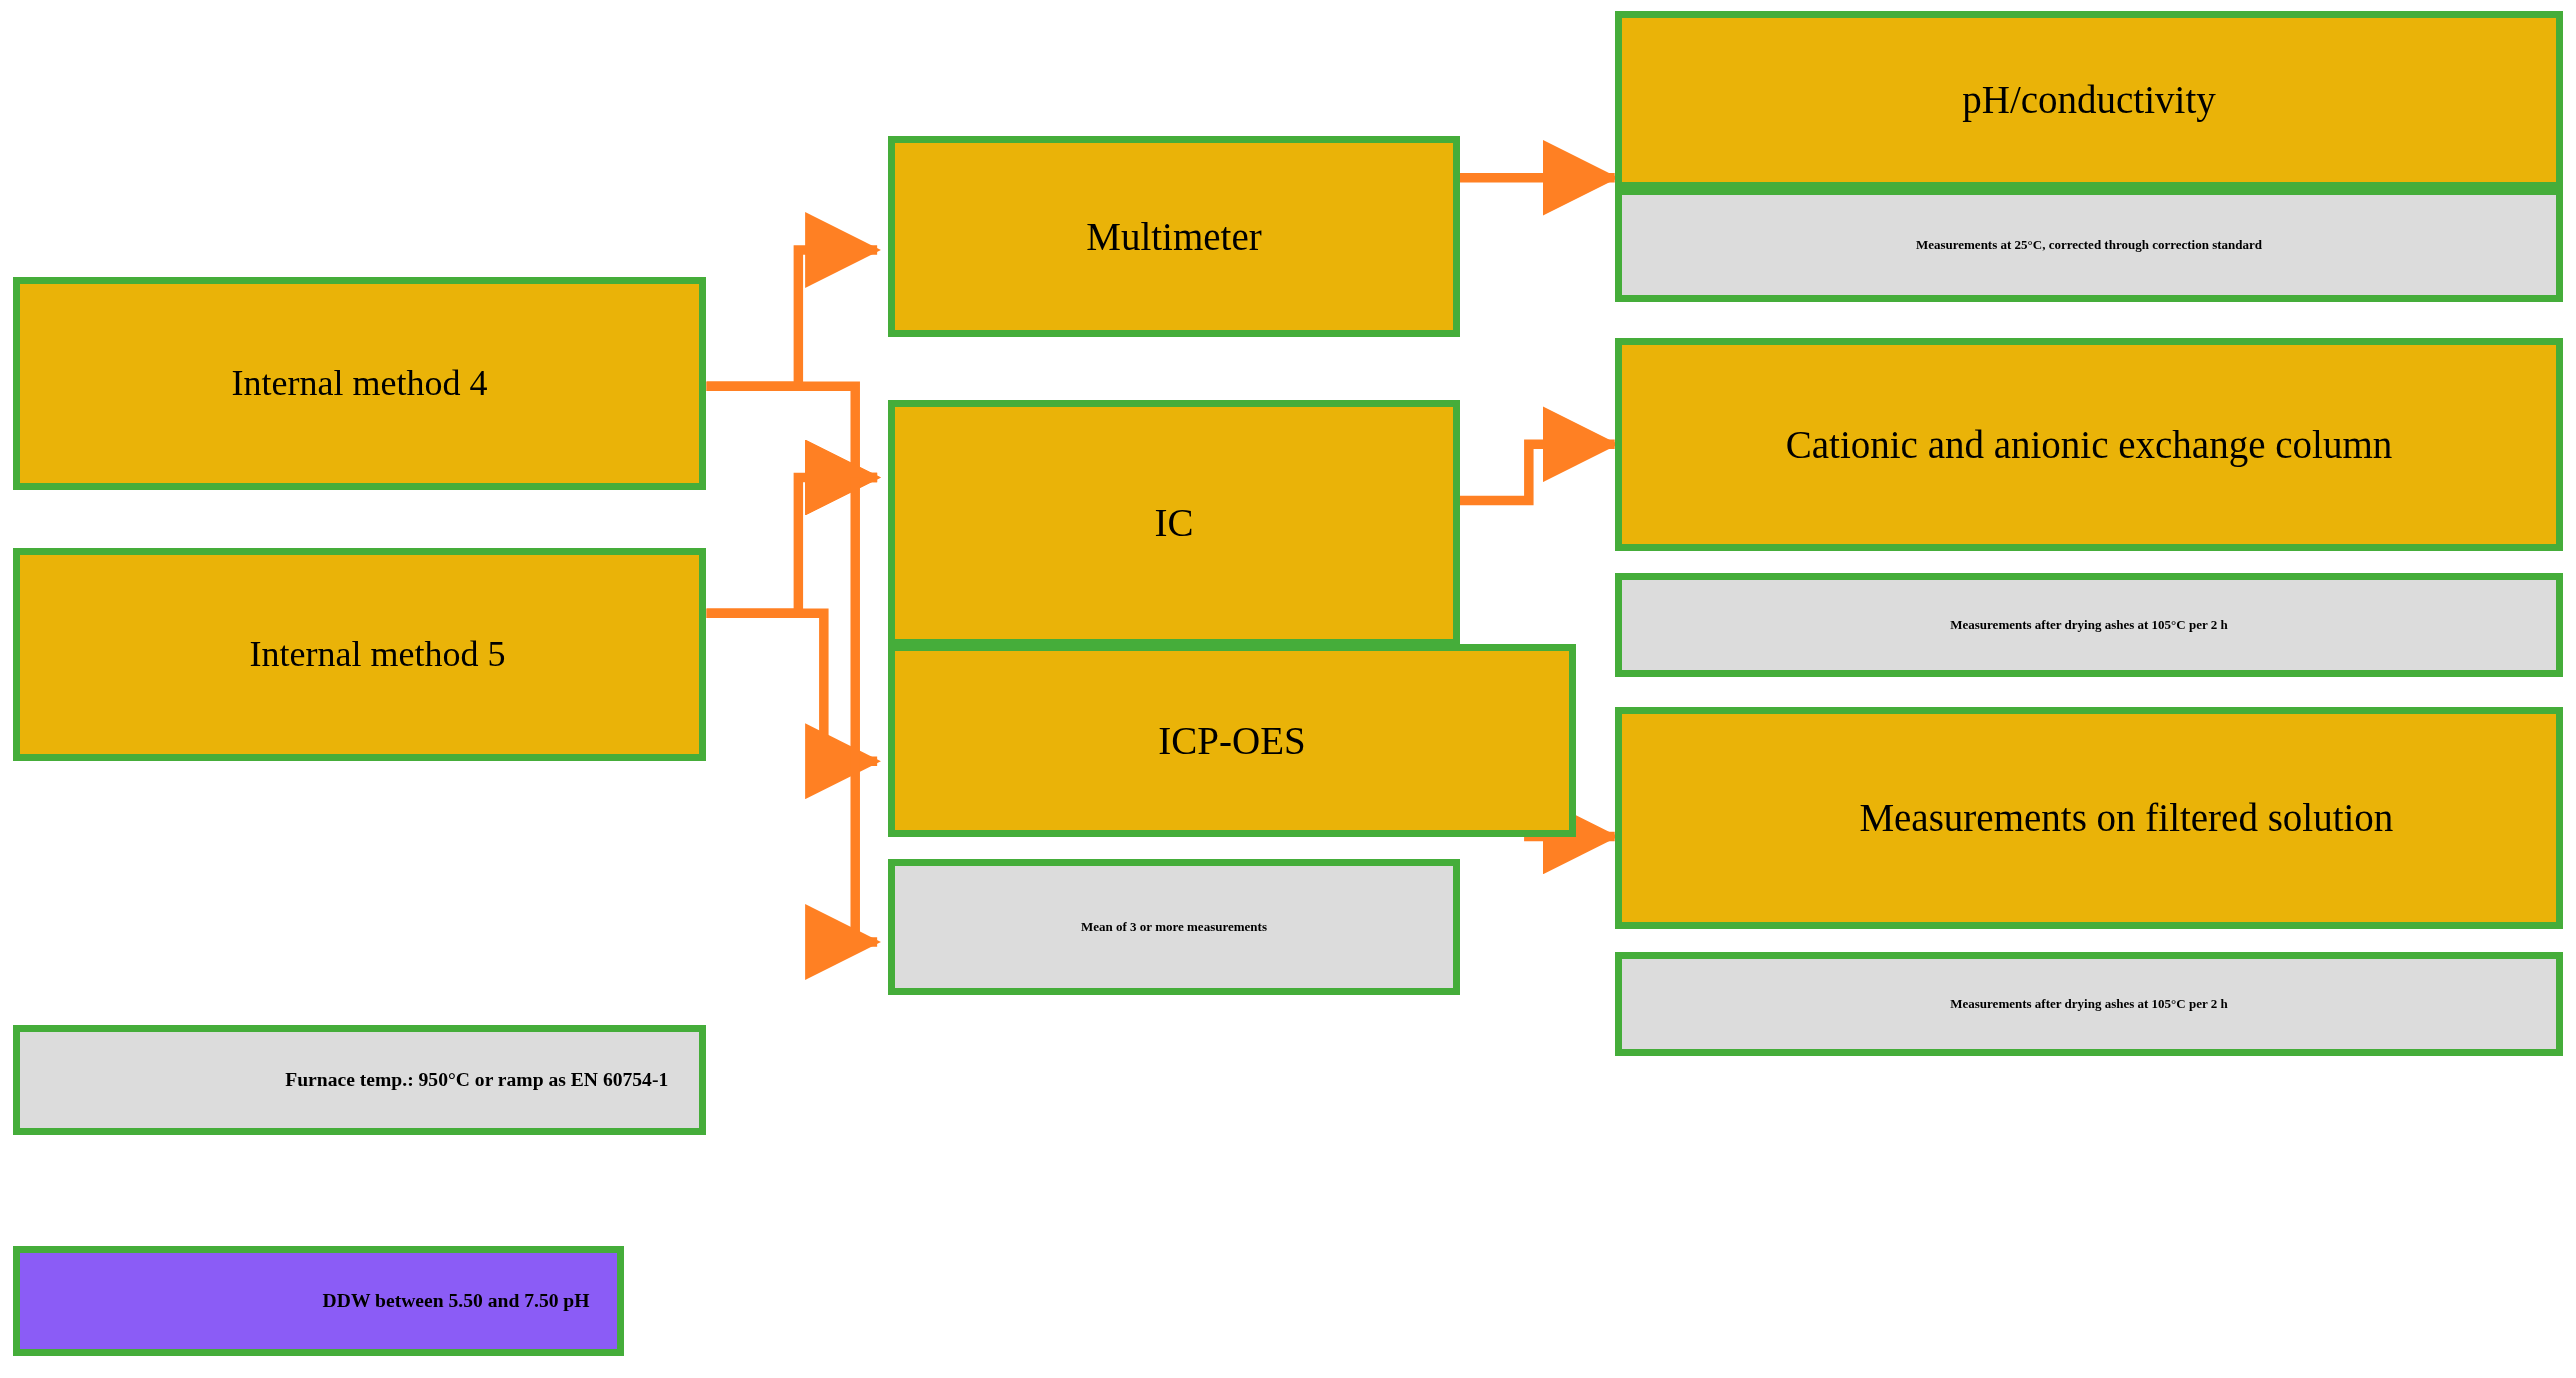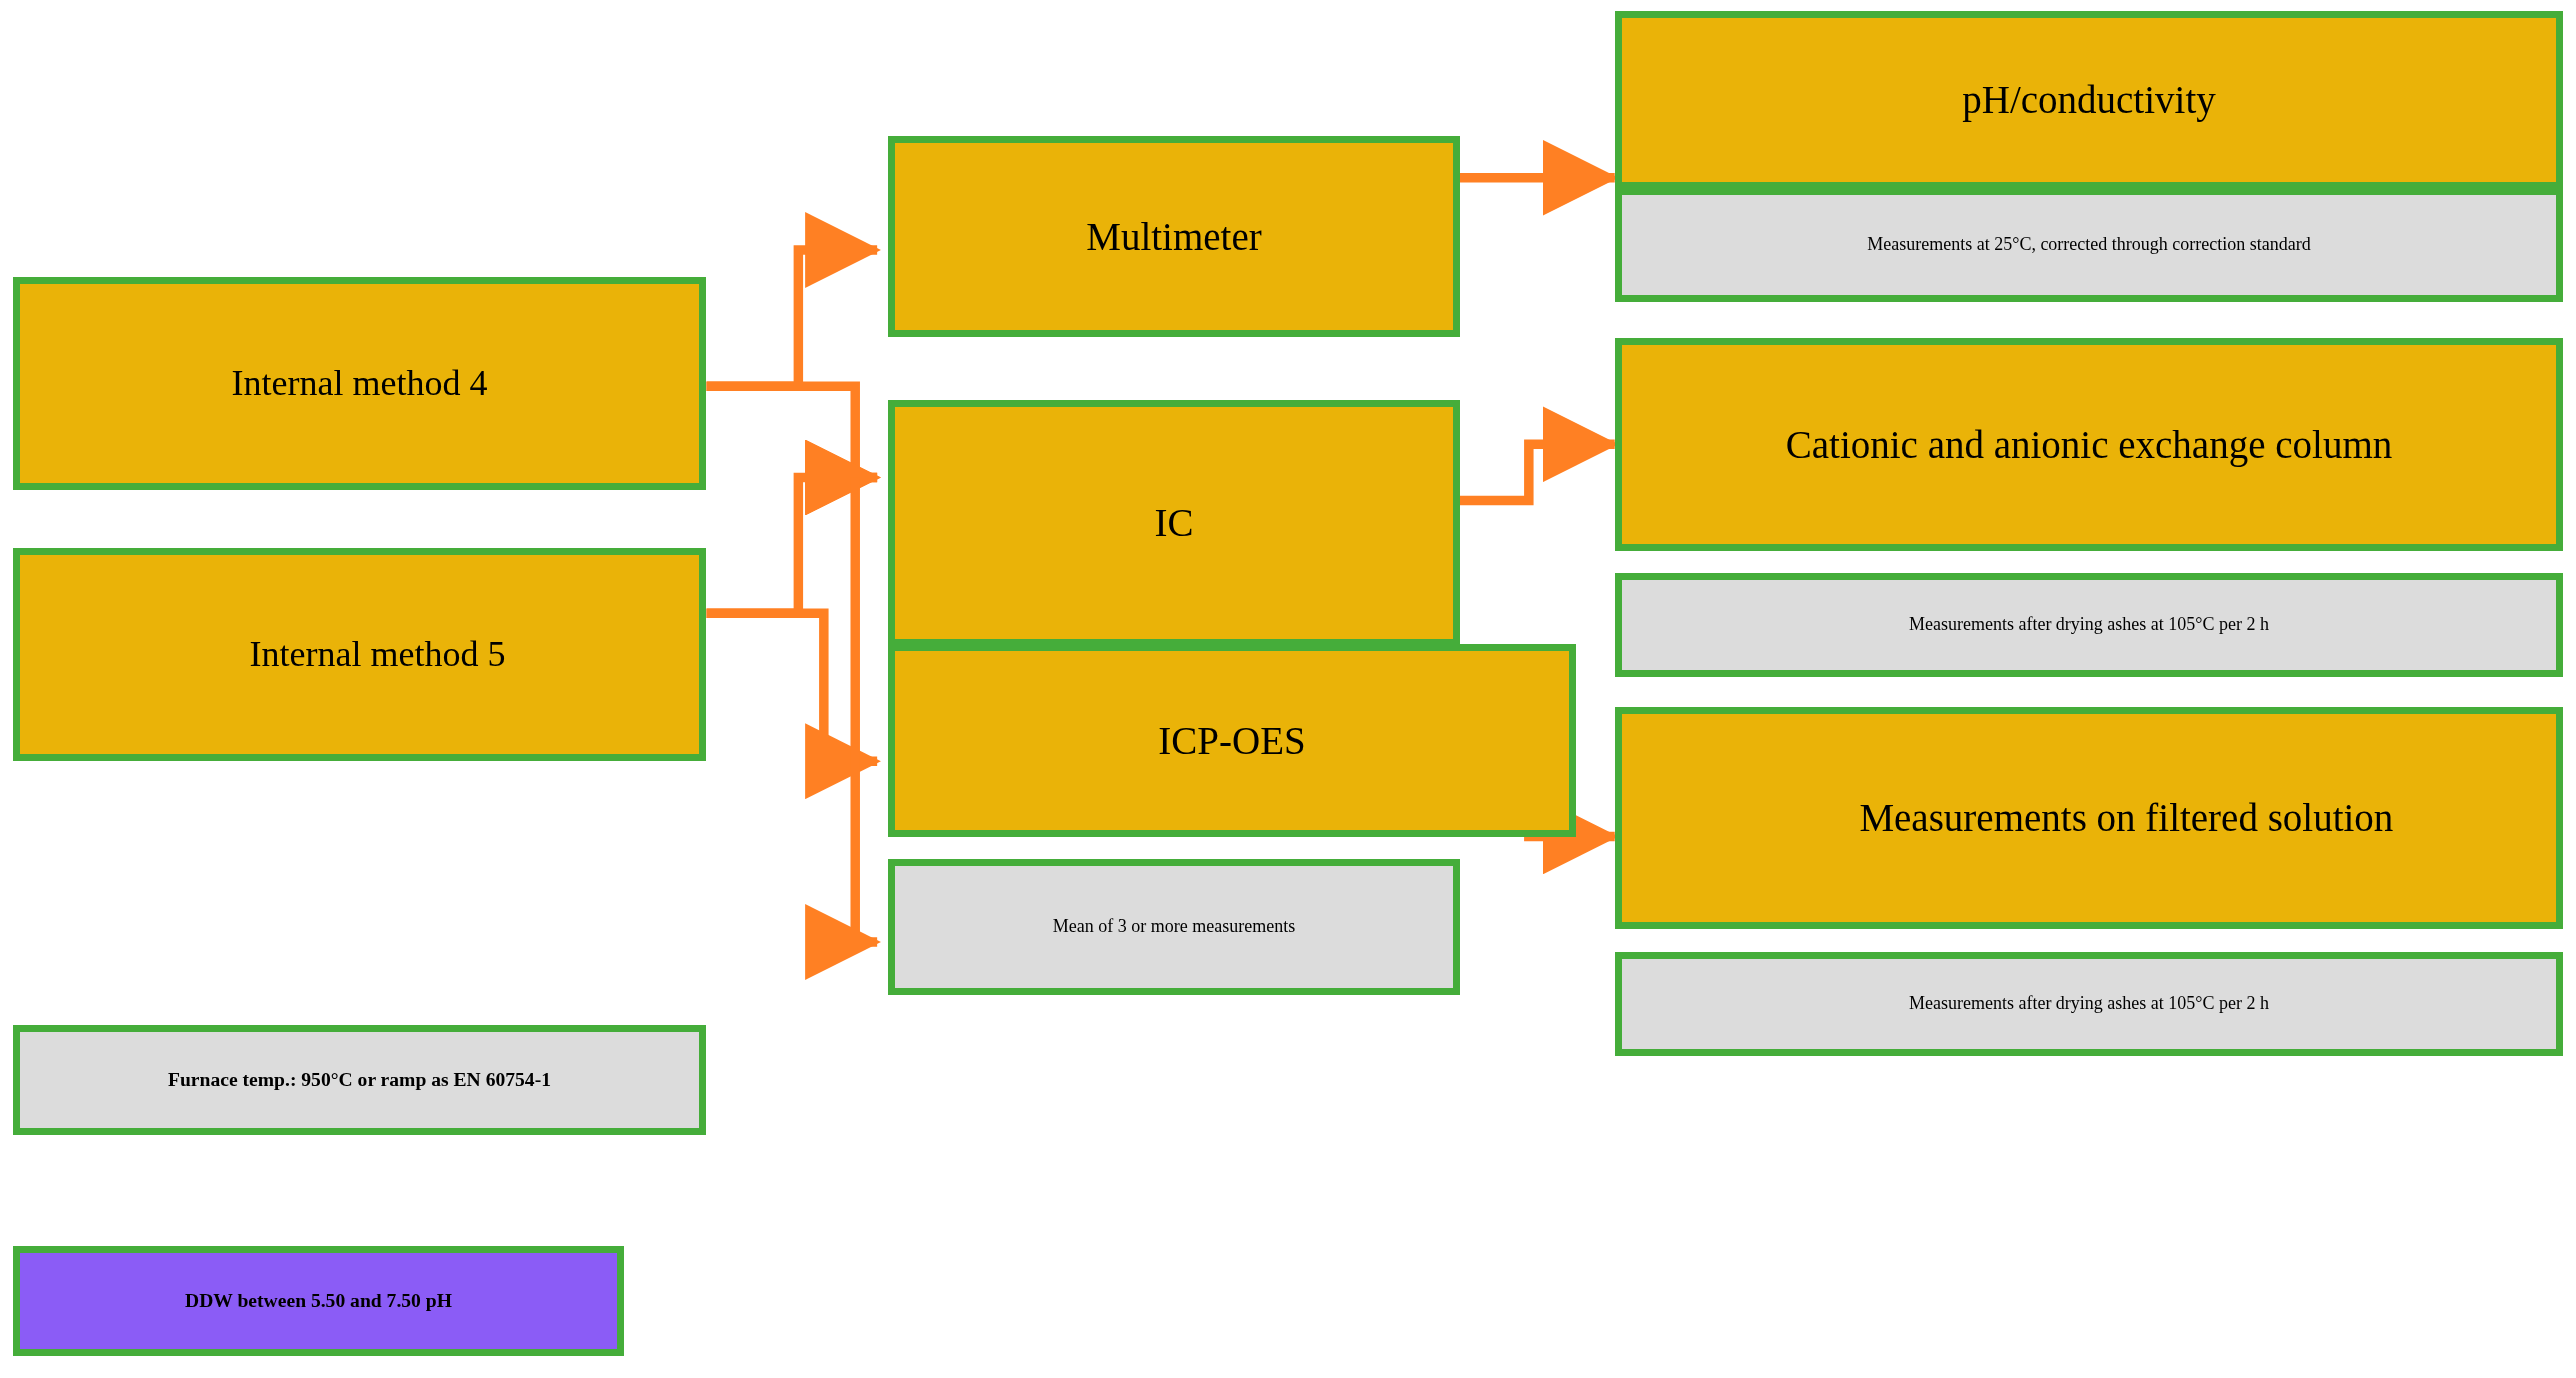--- a/index.html
+++ b/index.html
@@ -34,22 +34,22 @@
   }
   .node .txt{
     display:block;
     width:92%;
     padding:0 3.6px;
     box-sizing:border-box;
   }
   
   .t-lg   {font-size:39px;}
   .t-md   {font-size:36px;}
-  .t-sm   {font-size:19.6px; font-weight:bold;}
-  .t-note {font-size:18px; font-weight:normal;}
+  .t-sm   {font-size:19.6px; font-weight:bold;text-align:right;}
+  .t-note {font-size:13px; font-weight:bold;}
 
   
   #wires{
     position:absolute;
     left:0;top:0;
     width:2576px;
     height:1378px;
     pointer-events:none;
   }
 </style>

